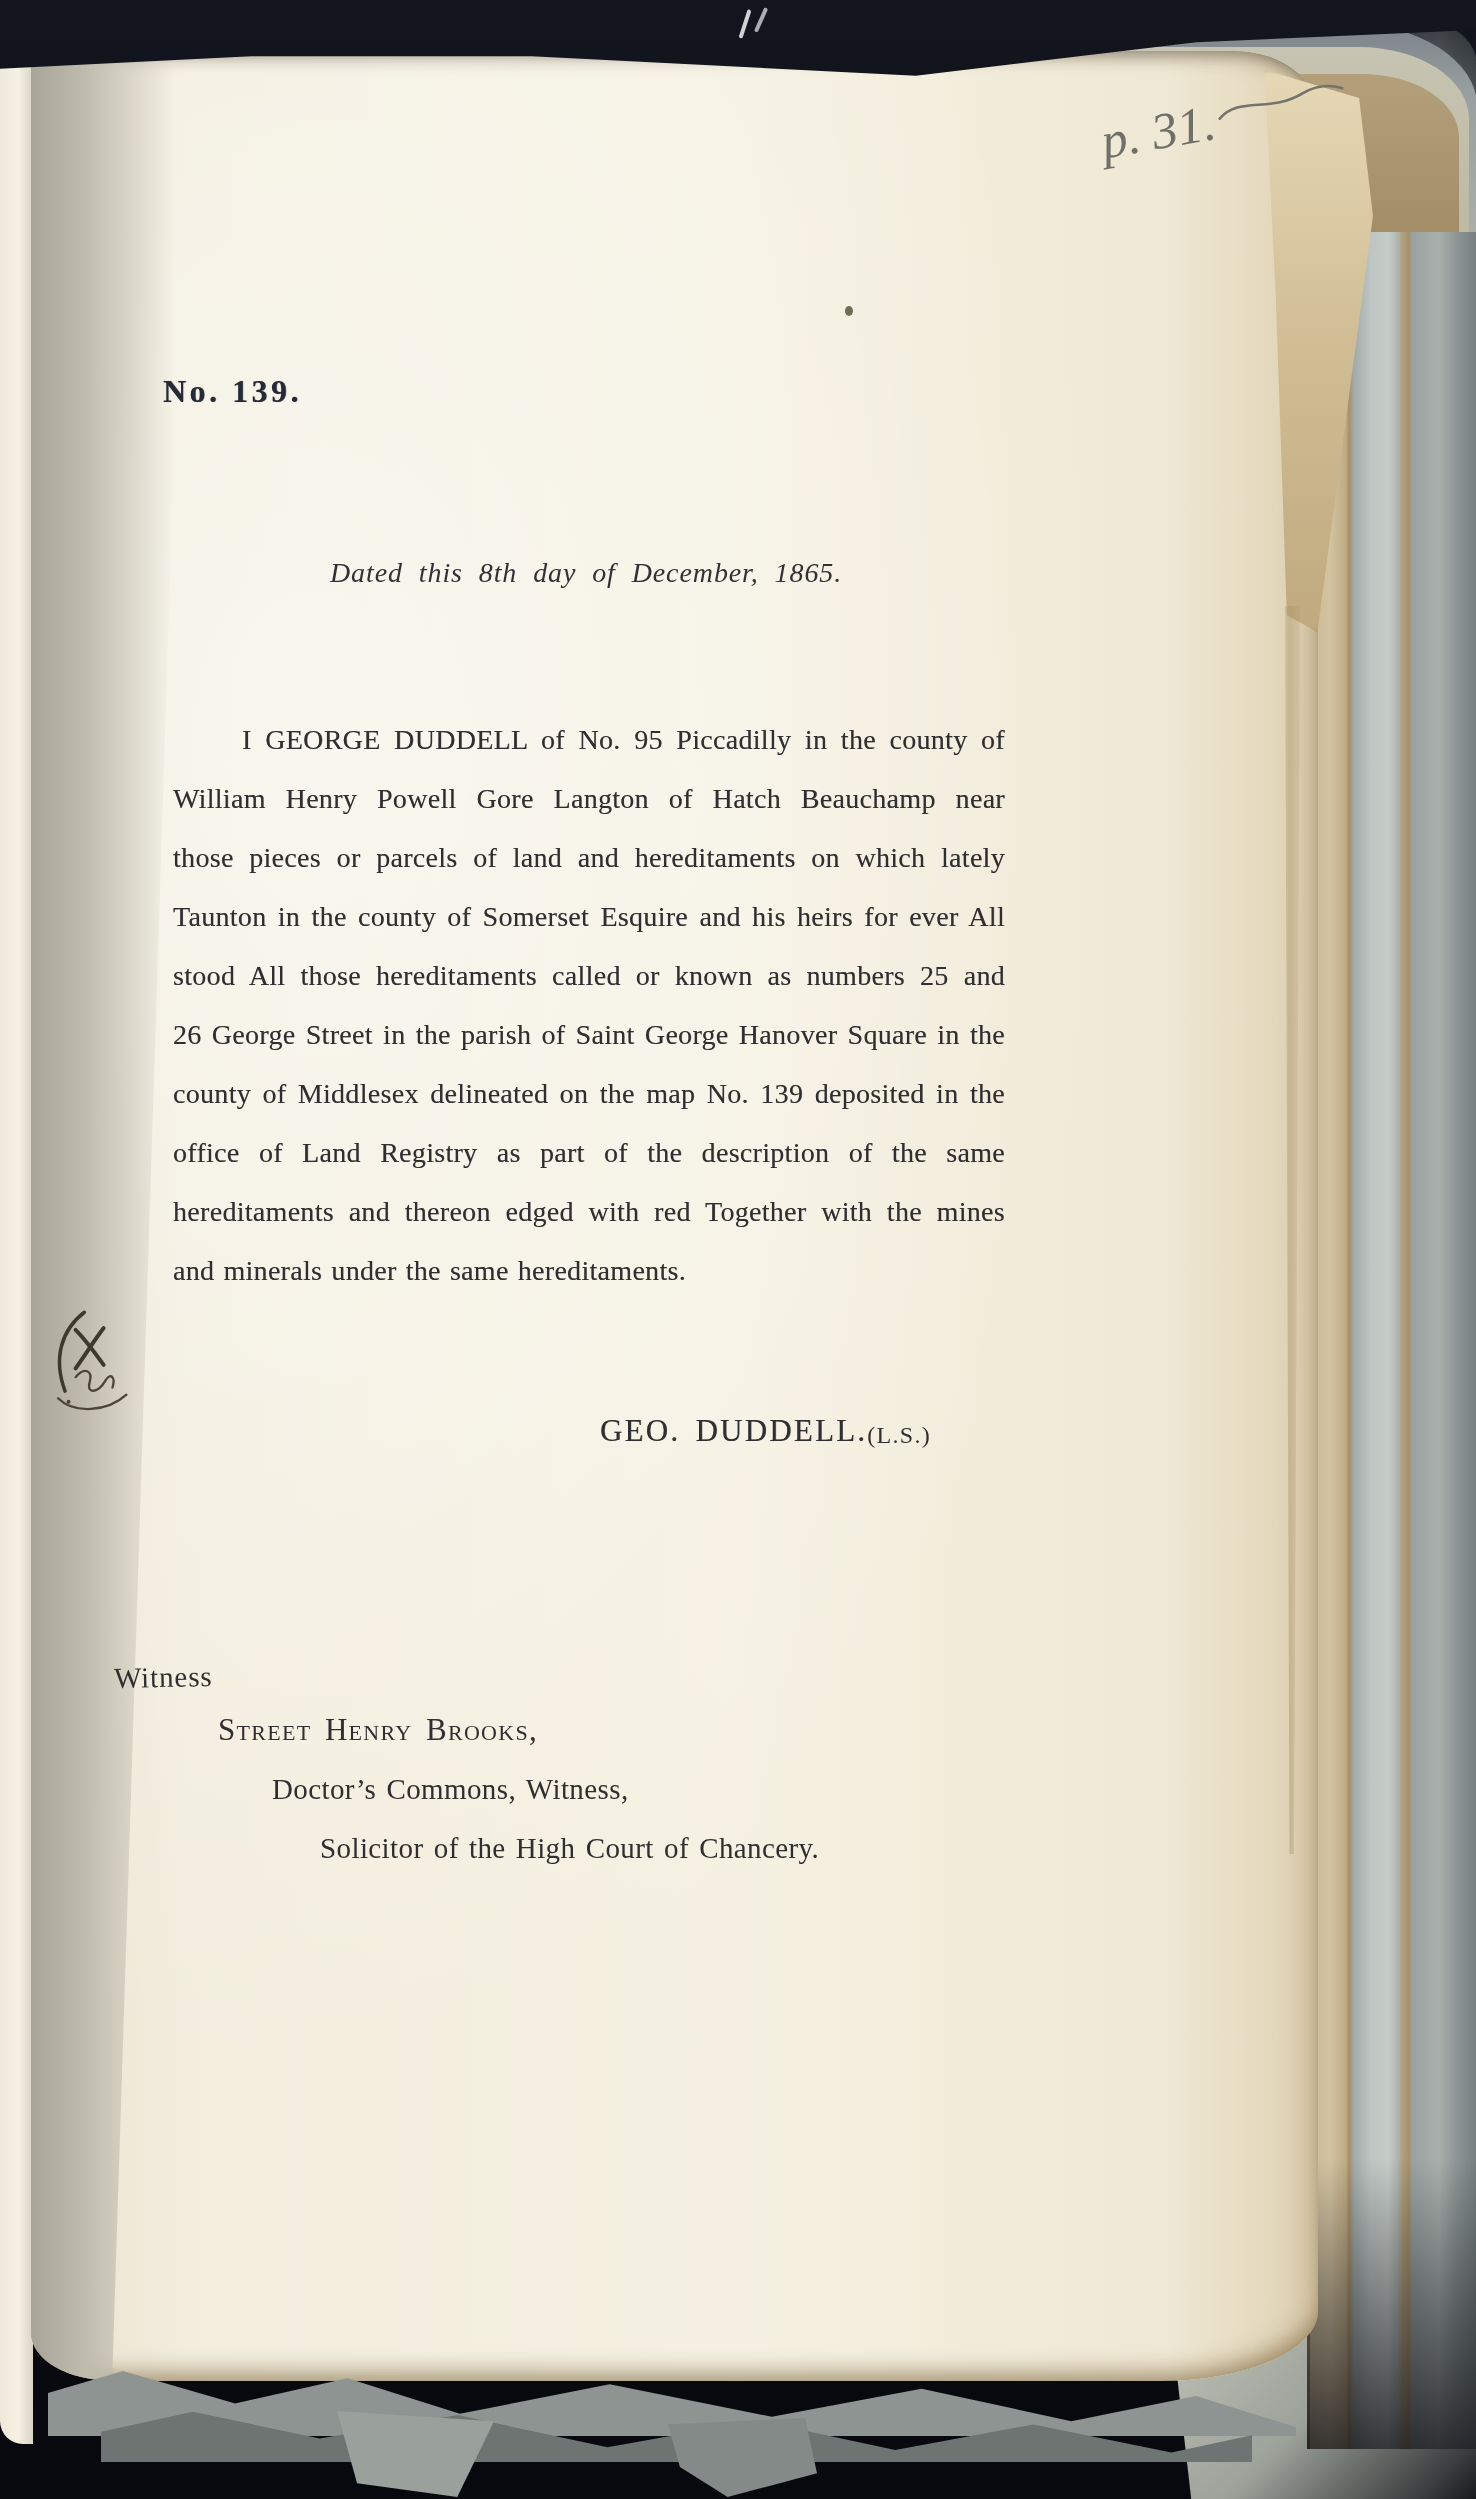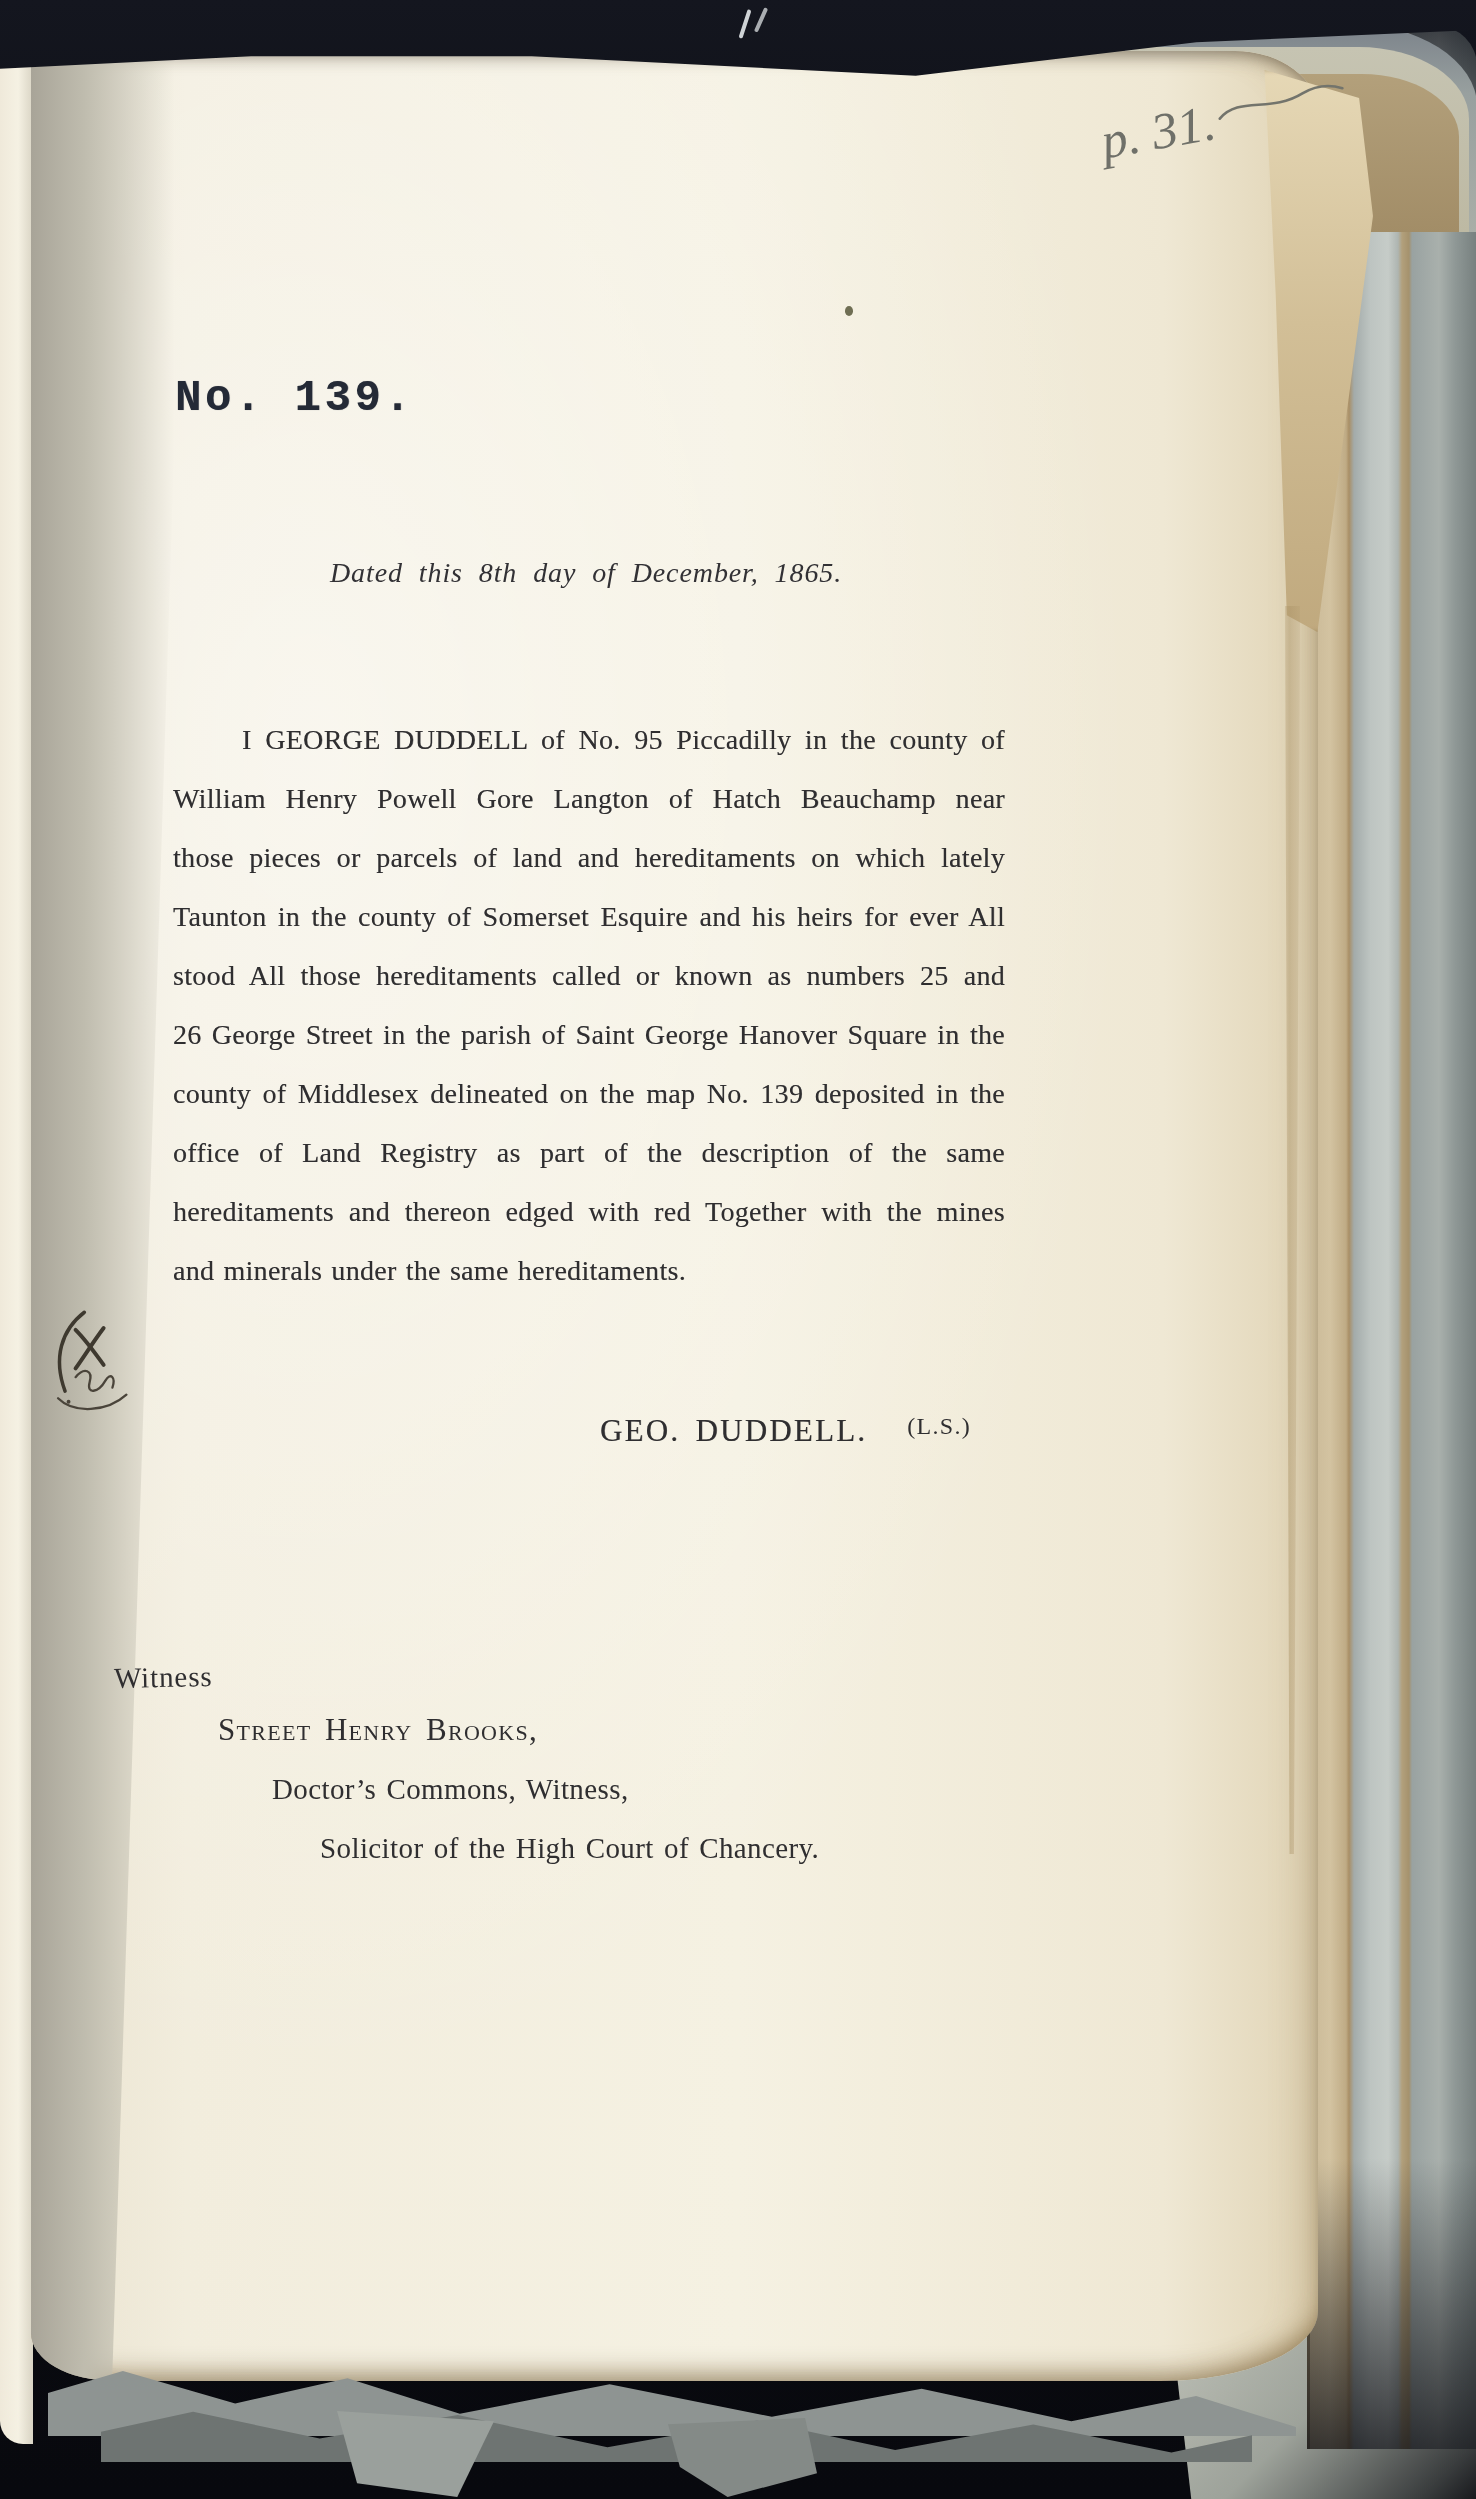--- a/index.html
+++ b/index.html
@@ -102,40 +102,39 @@
     clip-path:polygon(6% 0,100% 12%,78% 100%,18% 84%);
   }
   .torn-bottom-4{
     position:absolute;left:668px;top:2418px;width:149px;height:79px;background:#848a87;
     clip-path:polygon(0 8%,92% 0,100% 70%,40% 100%,8% 62%);
   }
   
   .text-layer{position:absolute;inset:0;color:#2f2e30;}
   .doc-number{
     position:absolute;left:163px;top:373px;
-    font-family:Liberation Mono, monospace;
-    font-weight:bold;font-size:44px;letter-spacing:3.5px;color:#242a36;
+    font-family:Liberation Serif, serif;
+    font-weight:bold;font-size:32px;letter-spacing:3.5px;color:#242a36;
     text-shadow:0.4px 0.4px 0.7px rgba(25,30,45,.55);
-    margin-left:12px;
   }
   .dateline{
     position:absolute;left:330px;top:557px;
     font-style:italic;font-size:28px;letter-spacing:0.9px;word-spacing:8px;color:#323135;
   }
   .deed-body{position:absolute;left:133px;top:720px;width:872px;}
   .deed-line{
     height:59px;line-height:39px;font-size:28px;letter-spacing:0.3px;word-spacing:1.8px;
     text-align:justify;text-align-last:justify;overflow:hidden;
     text-shadow:0.3px 0.3px 0.5px rgba(35,35,38,.4);
     margin-left:40px;
   }
   .deed-line:first-child{padding-left:69px;}
   .deed-line:last-child{text-align:left;text-align-last:left;}
   .signature-row{
-    position:absolute;left:600px;top:1413px;display:flex;align-items:flex-start;gap:40px;
+    position:absolute;left:600px;top:1413px;display:flex;align-items:flex-end;
   }
   .signature-name{font-size:31px;letter-spacing:2.2px;word-spacing:5.3px;text-shadow:0.4px 0.4px 0.5px rgba(35,35,38,.45);}
   .seal-mark{font-size:24px;letter-spacing:1.3px;}
   .witness-label{position:absolute;left:114px;top:1661px;font-size:29px;letter-spacing:0.9px;transform:rotate(-1.2deg);}
   .witness-name{position:absolute;left:218px;top:1712px;font-size:31px;font-variant:small-caps;letter-spacing:1.3px;word-spacing:4.4px;}
   .witness-address{position:absolute;left:272px;top:1773px;font-size:29px;letter-spacing:0.4px;word-spacing:2.6px;}
   .witness-title{position:absolute;left:320px;top:1832px;font-size:29px;letter-spacing:0.4px;word-spacing:2.6px;}
   
   .pencil-note{
     position:absolute;left:1100px;top:91px;display:flex;align-items:center;

